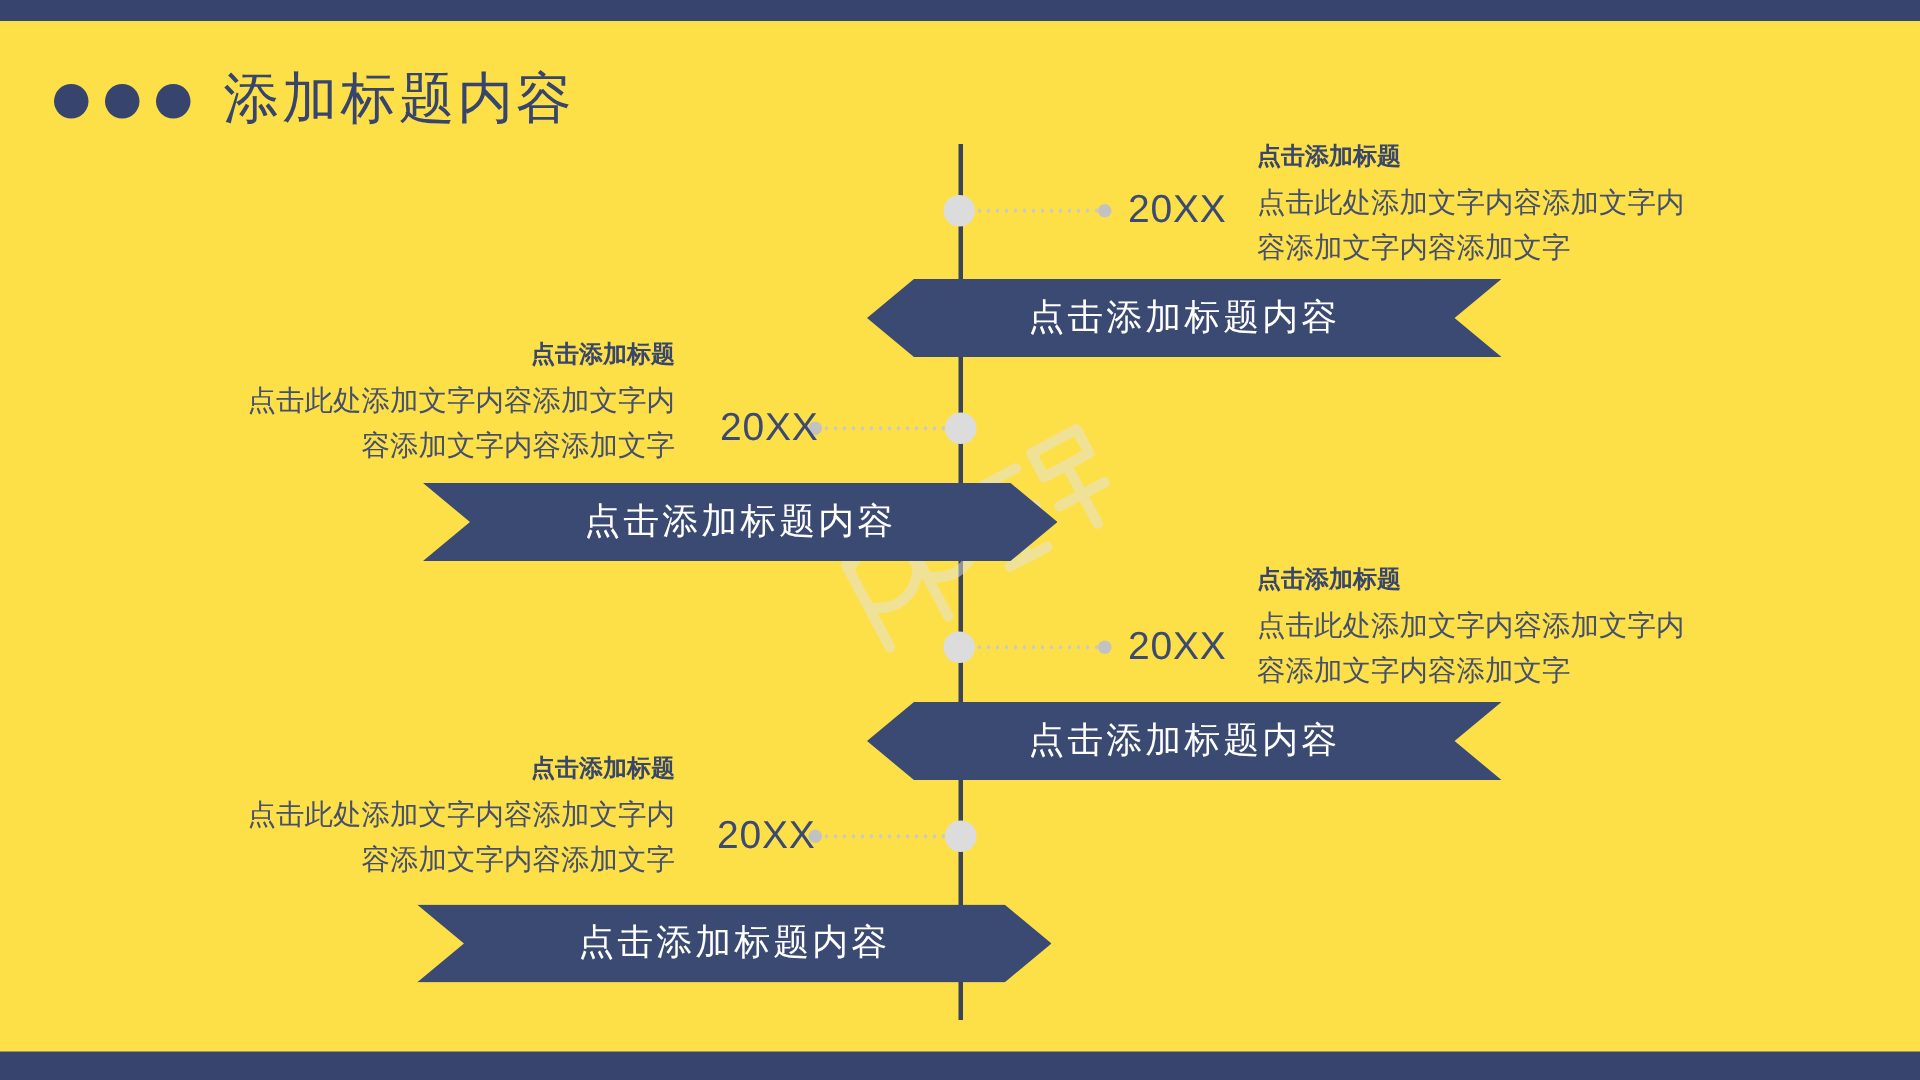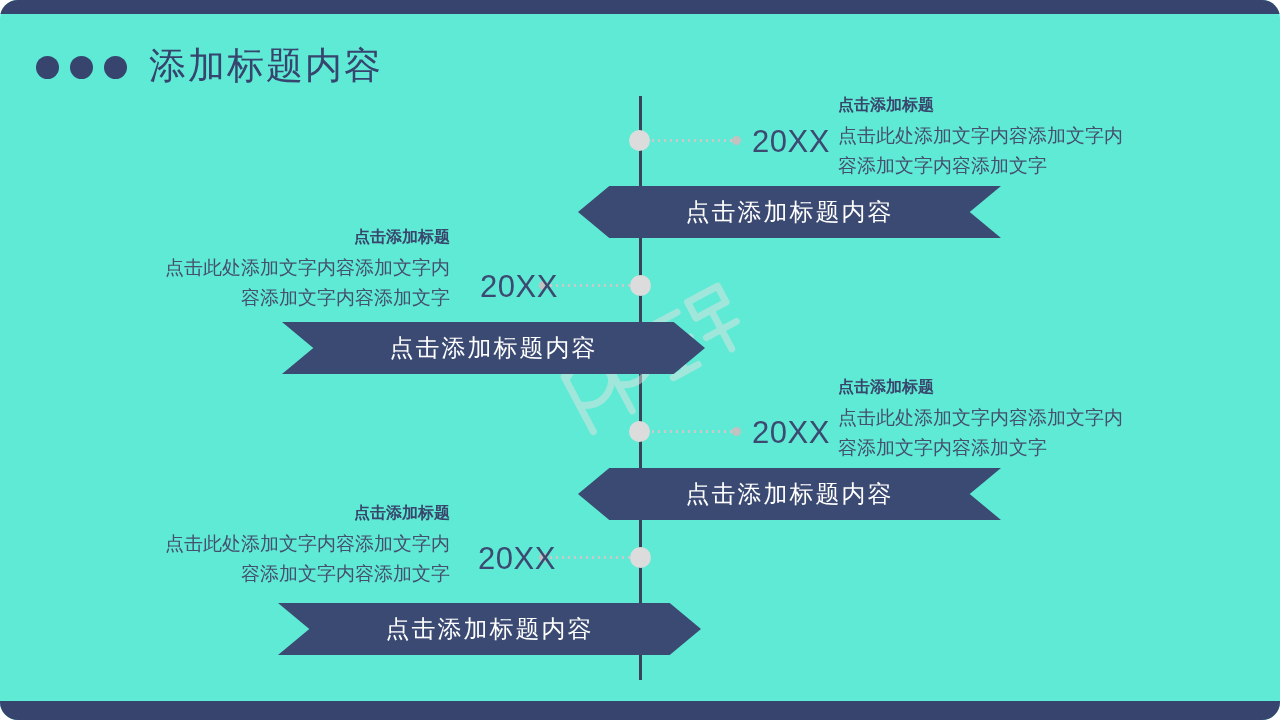--- a/index.html
+++ b/index.html
@@ -7,23 +7,22 @@
     padding: 0;
     background: #ffffff;
   }
   body {
     font-family: "Liberation Sans", "DejaVu Sans", sans-serif;
   }
   #slide {
     position: relative;
     width: 1280px;
     height: 720px;
-    background: #5eead4;
+    background: #fde047;
     overflow: hidden;
-    border-radius: 18px;
   }
 
   
   .bar {
     position: absolute;
     left: 0;
     width: 1280px;
     background: #36446e;
   }
   .bar-top    { top: 0;    height: 14px; }
@@ -107,21 +106,21 @@
     height: 3px;
     background-image: radial-gradient(circle, #c9c9c9 1.2px, rgba(0,0,0,0) 1.4px);
     background-size: 6px 3px;
     background-repeat: repeat-x;
     background-position: 0 center;
   }
 
   
   .year {
     position: absolute;
-    font-size: 31px;
+    font-size: 26px;
     color: #3c4a72;
     letter-spacing: .5px;
     line-height: 1;
   }
 
   
   .tblock { position: absolute; }
   .tblock .t-head {
     font-size: 16px;
     color: #38466c;

